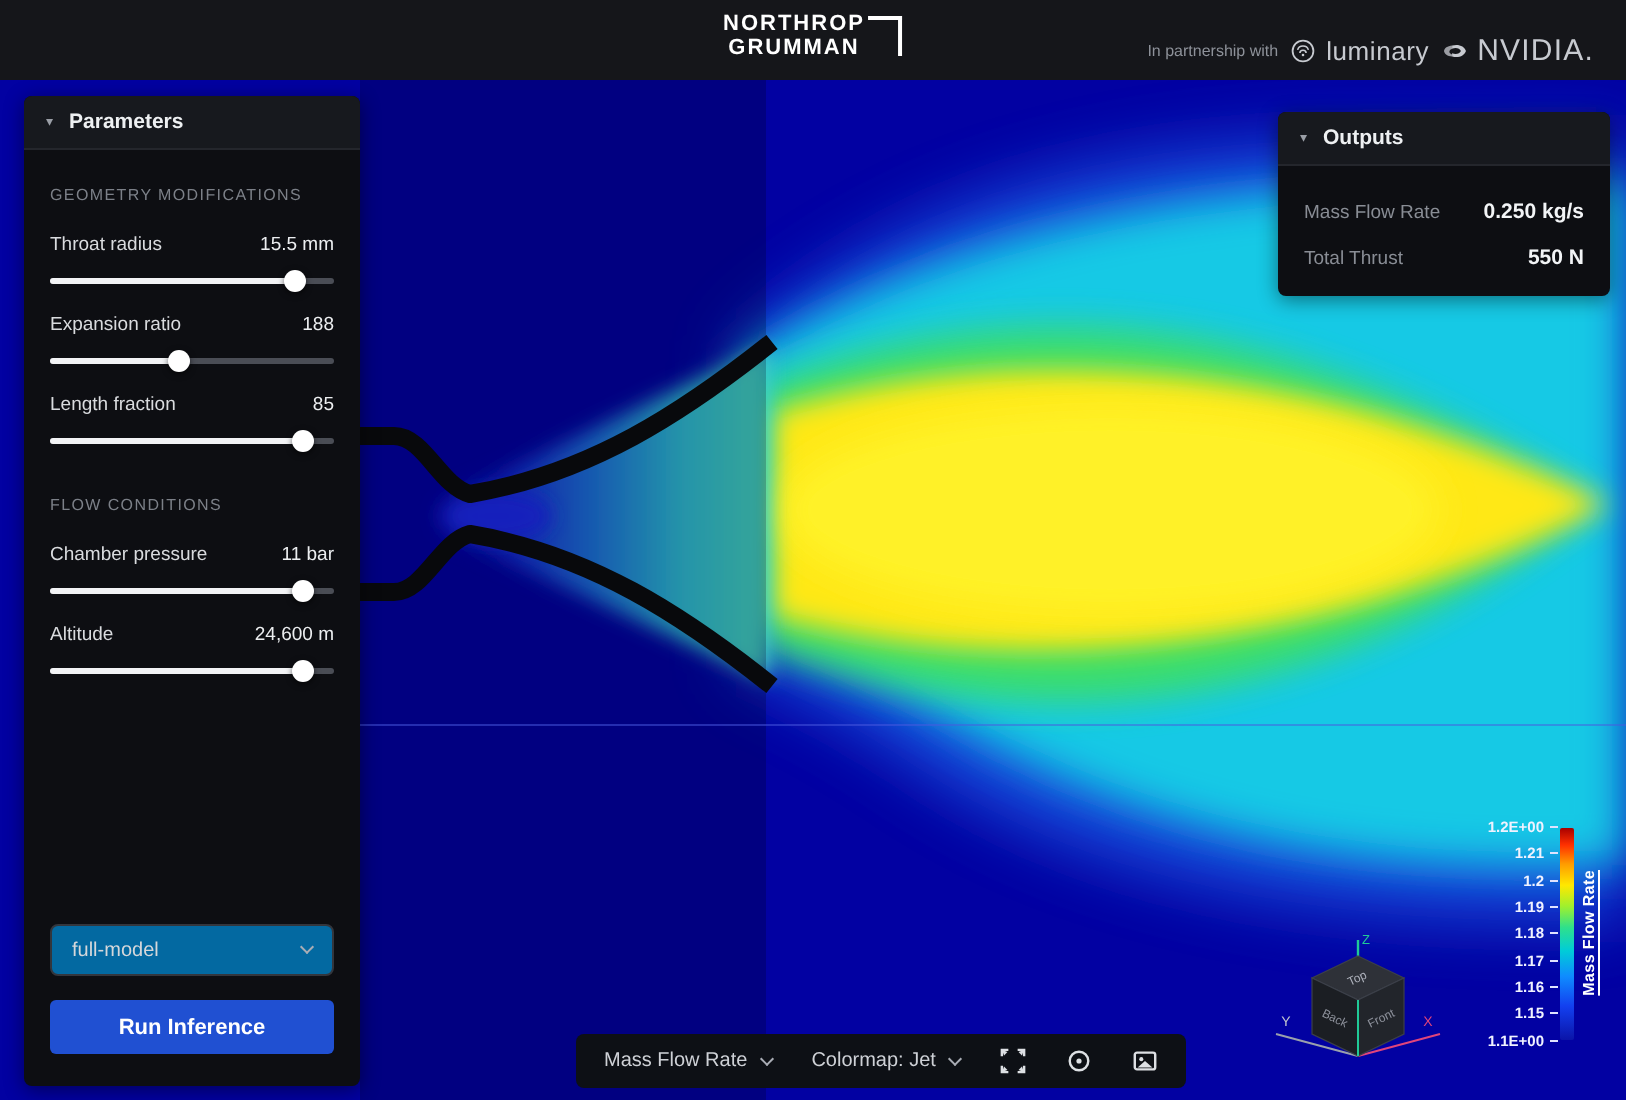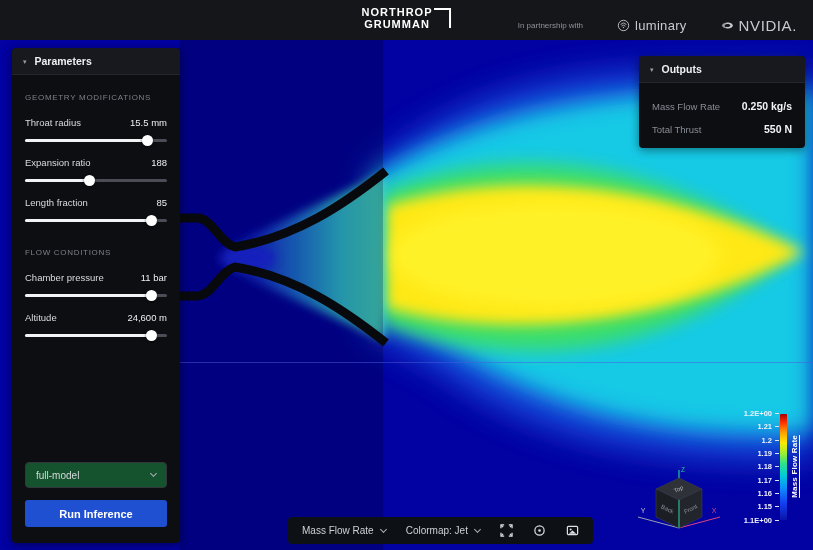--- a/index.html
+++ b/index.html
@@ -13,21 +13,21 @@
     border-bottom:1px solid #1f2averaging126; z-index:30; }
   .header-left { display:flex; align-items:center; gap:9px; padding-left:14px; }
   .app-title { font-size:11px; font-weight:700; color:#eceef0; letter-spacing:.2px; }
   .ng-logo { position:absolute; left:50%; top:7px; transform:translateX(-50%);
     display:flex; align-items:flex-start; }
   .ng-text { color:#fff; font-weight:800; font-size:11px; line-height:1.05;
     letter-spacing:1px; text-align:center; }
   .ng-bracket { width:17px; height:20px; border-top:2.5px solid #fff;
     border-right:2.5px solid #fff; margin-left:2px; margin-top:1px; }
   .header-right { position:absolute; right:16px; top:0; height:51px;
-    display:flex; align-items:center; gap:34px; }
+    display:flex; align-items:center; gap:6px; }
   .partnership { font-size:8px; color:#8d9199; }
   .partner { display:flex; align-items:center; gap:5px; color:#c7cad0; }
   .luminary-text { font-size:13px; font-weight:300; letter-spacing:.3px; }
   .nvidia-text { font-size:15px; font-weight:400; letter-spacing:.6px; }
 
   
   .scene { position:absolute; top:40px; left:0; width:813px; height:510px; z-index:1; }
 
   
   .panel { position:absolute; background:var(--panel-bg,#0d0e12); border-radius:4px;
@@ -43,21 +43,21 @@
   .section-label { font-size:8px; letter-spacing:.7px; color:#7c8088; margin-top:18px; }
   .param { margin-top:15px; }
   .param-row { display:flex; justify-content:space-between; align-items:baseline; }
   .param-label { font-size:9.5px; color:#d9dbde; }
   .param-value { font-size:9.5px; color:#eceef0; }
   .track { position:relative; margin-top:11px; height:3px; background:#4a4d55; border-radius:2px; }
   .track .fill { position:absolute; left:0; top:0; height:3px; background:#f2f3f5; border-radius:2px; }
   .track .thumb { position:absolute; top:-4px; width:11px; height:11px; border-radius:50%;
     background:#fff; box-shadow:0 1px 3px rgba(0,0,0,.6); }
   .spacer { flex:1; }
-  .model-select { height:26px; margin:0 13px 12px; background:#14532d;
+  .model-select { height:26px; margin:0 13px 12px; background:#0369a1;
     border:1px solid #33363d; border-radius:4px; display:flex; align-items:center;
     justify-content:space-between; padding:0 10px; font-size:10px; color:#d5d7da; cursor:pointer; }
   .run-btn { height:27px; margin:0 13px 16px; background:var(--accent-blue,#2050d2);
     border:none; border-radius:3px; color:#fff; font-size:11px; font-weight:700;
     font-family:inherit; cursor:pointer; }
 
   .outputs { right:8px; top:56px; width:166px; }
   .out-body { padding:6px 13px 13px; }
   .out-row { display:flex; justify-content:space-between; align-items:baseline; margin-top:11px; }
   .out-label { font-size:9.5px; color:#898d95; }

